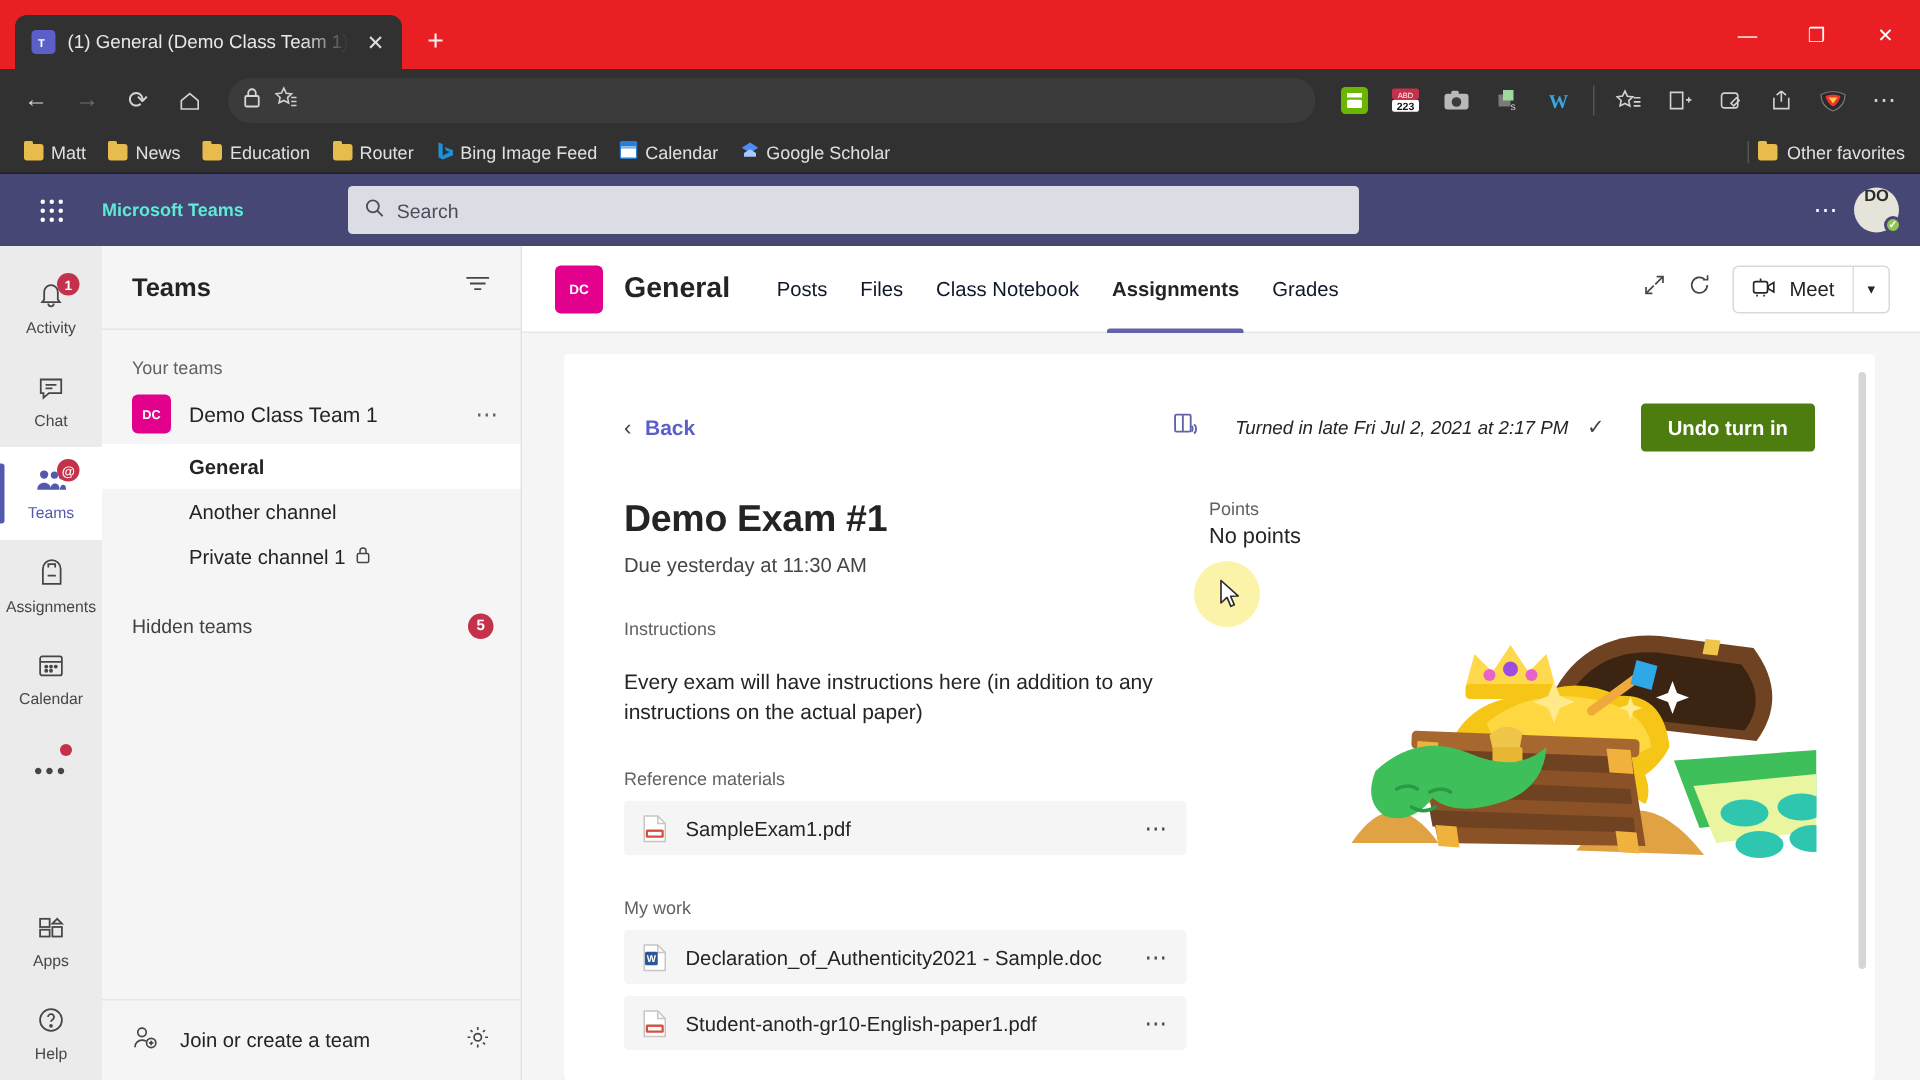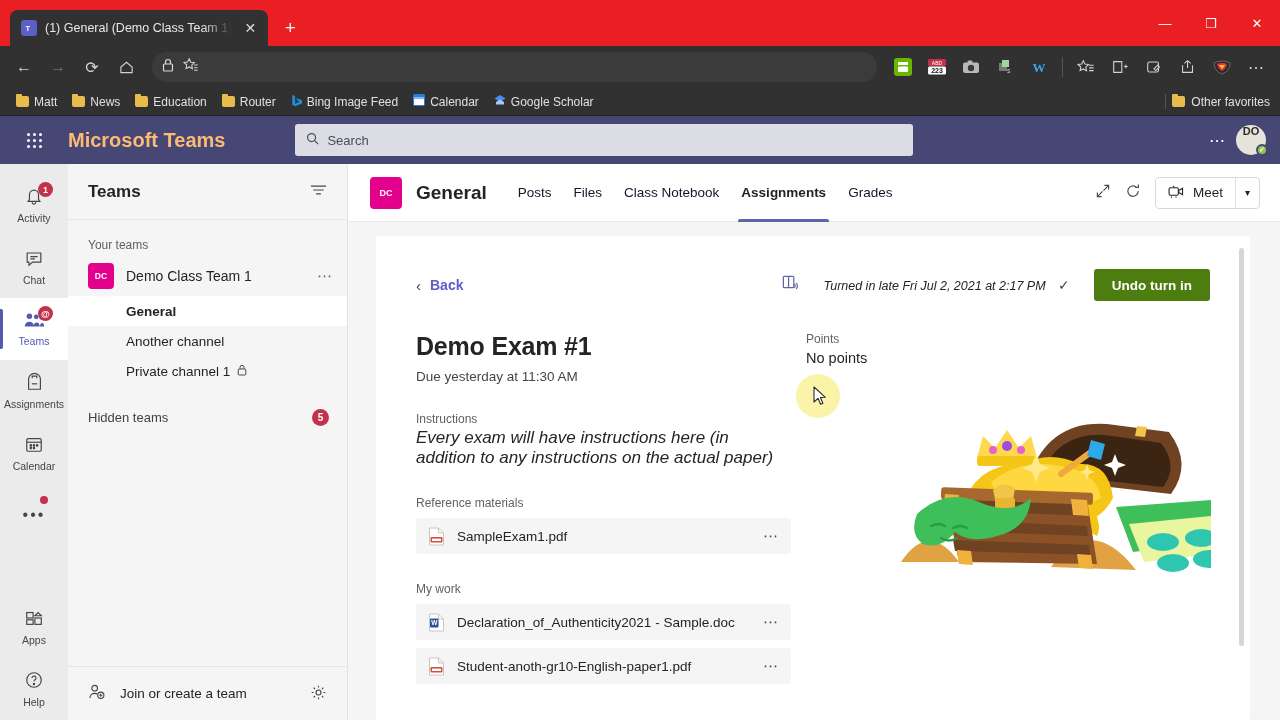--- a/index.html
+++ b/index.html
@@ -90,23 +90,23 @@
   .teams { height: 604px; display: flex; flex-direction: column; background: #f0f0f0; }
 
   .teams-top {
     height: 48px; background: #464775; display: flex; align-items: center;
     flex: 0 0 48px;
   }
   .waffle { width: 68px; display: flex; align-items: center; justify-content: center; }
   .waffle-grid { display: grid; grid-template-columns: repeat(3,3px);
                  grid-template-rows: repeat(3,3px); gap: 3px; }
   .waffle-grid i { width: 3px; height: 3px; background: #fff; border-radius: 50%; }
-  .teams-brand { color: #fdba74; font-size: 20px; font-weight: bold; }
+  .teams-brand { color: #5eead4; font-size: 12px; font-weight: bold; }
   .search-box {
-    width: 618px; height: 32px; background: #dcdde4; border-radius: 3px;
+    width: 674px; height: 32px; background: #dcdde4; border-radius: 3px;
     margin-left: 70px; display: flex; align-items: center; gap: 8px;
     padding: 0 11px; font-size: 13px; color: #4b4b59;
   }
   .teams-top-right {
     margin-left: auto; display: flex; align-items: center; gap: 10px;
     padding-right: 14px; color: #fff;
   }
   .avatar {
     width: 30px; height: 30px; border-radius: 50%; background: #e6e3da;
     color: #2b2b2b; font-size: 11px; font-weight: bold;
@@ -253,21 +253,21 @@
     display: flex; align-items: center;
   }
 
   .asg-body { display: flex; gap: 0; margin-top: 30px; }
   .asg-left { width: 375px; flex: 0 0 375px; }
   .asg-right { flex: 1; padding-left: 15px; position: relative; }
 
   .asg-title { font-size: 25px; font-weight: bold; color: #252423; letter-spacing: -0.2px; }
   .asg-due { font-size: 13.5px; color: #484644; margin-top: 8px; }
   .sec-label { font-size: 12px; color: #616161; margin-top: 28px; }
-  .sec-body { font-size: 17px; color: #252423; line-height: 20px; margin-top: 2px; font-style: italic; }
+  .sec-body { font-size: 14px; color: #252423; line-height: 20px; margin-top: 18px; }
   .file-row {
     display: flex; align-items: center; gap: 12px; height: 36px;
     background: #f5f5f5; border-radius: 3px; margin-top: 8px; padding: 0 12px;
   }
   .file-name { font-size: 13.5px; color: #252423; flex: 1;
                white-space: nowrap; overflow: hidden; }
   .file-more { color: #484644; font-size: 15px; letter-spacing: 1px; }
   .fico { width: 17px; height: 19px; flex: 0 0 17px; position: relative; }
 
   .points-label { font-size: 12px; color: #616161; }

